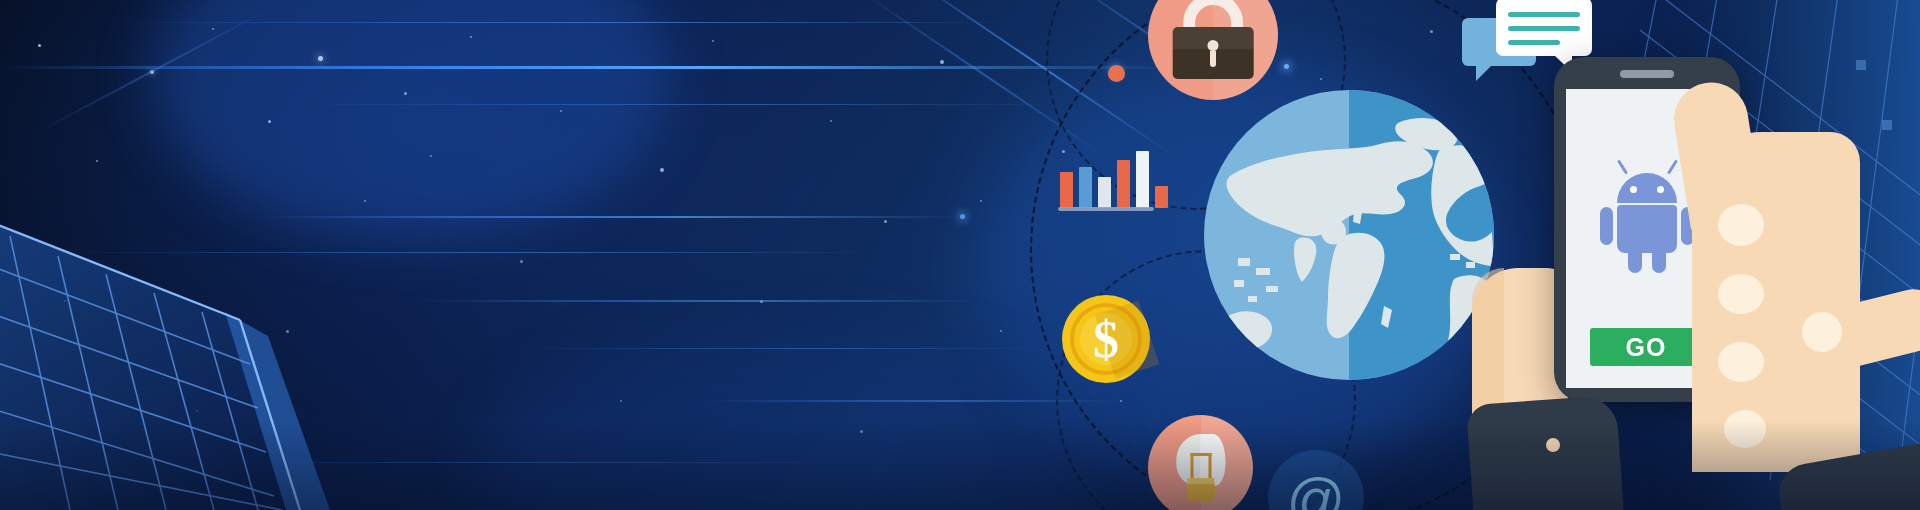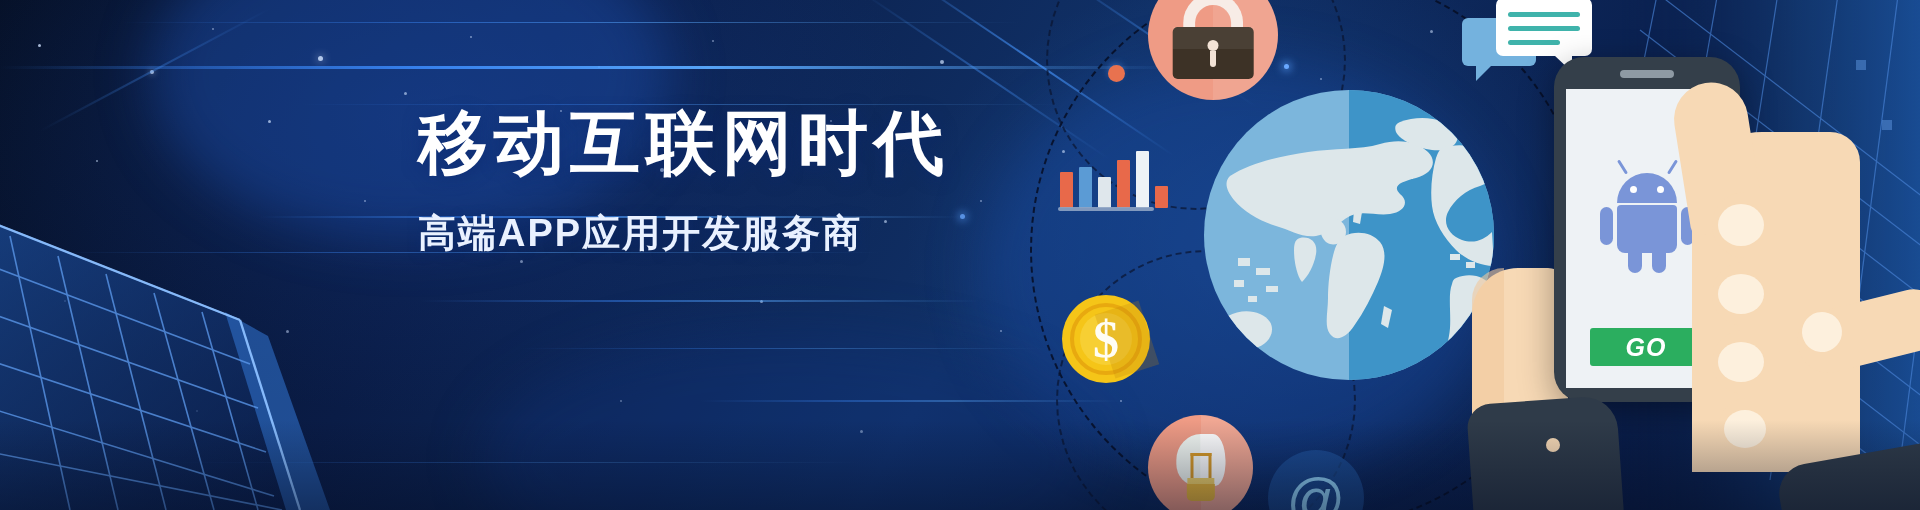--- a/index.html
+++ b/index.html
@@ -134,21 +134,21 @@
   .a-head { position:absolute; left:16px; top:12px; width:60px; height:30px; background:#7a95d8; border-radius:30px 30px 0 0; }
   .a-head .eye { position:absolute; top:13px; width:7px; height:7px; border-radius:50%; background:#ffffff; }
   .a-ant { position:absolute; width:3px; height:16px; background:#7a95d8; border-radius:2px; }
   .a-body { position:absolute; left:16px; top:44px; width:60px; height:48px; background:#7a95d8; border-radius:4px 4px 8px 8px; }
   .a-arm { position:absolute; top:46px; width:13px; height:38px; background:#7a95d8; border-radius:8px; }
   .a-leg { position:absolute; top:88px; width:14px; height:24px; background:#7a95d8; border-radius:0 0 7px 7px; }
   .go-btn {
     position:absolute; left:24px; bottom:22px; width:112px; height:38px;
     background:#2bae5f; border-radius:3px;
     display:flex; align-items:center; justify-content:center;
-    color:#ffffff; font-size:25px; font-weight:bold; letter-spacing:1px;font-style:italic;
+    color:#ffffff; font-size:25px; font-weight:bold; letter-spacing:1px;
   }
   .skin { position:absolute; background:#f7d9b5; }
   .skin-dark { position:absolute; background:#f0c89c; }
   .nail { position:absolute; background:#fdf0dd; border-radius:50%; }
   .sleeve { position:absolute; background:#2f3b49; }
 </style>
 </head>
 <body>
 
 <div class="banner">
@@ -273,24 +273,20 @@
       <g fill="#6ba6f2" opacity=".45">
         <rect x="236" y="60" width="10" height="10"></rect>
         <rect x="262" y="120" width="10" height="10"></rect>
         <rect x="210" y="200" width="10" height="10"></rect>
         <rect x="248" y="300" width="10" height="10"></rect>
         <rect x="186" y="380" width="10" height="10"></rect>
       </g>
     </svg>
   </div>
 
-  <div class="hero">
-    <div class="hero-title">移动互联网时代</div>
-    <div class="hero-sub">高端APP应用开发服务商</div>
-  </div>
 
   <div class="ring" style="left:1030px;top:-30px;width:560px;height:560px;"></div>
   <div class="ring faint" style="left:1046px;top:-90px;width:300px;height:300px;"></div>
   <div class="ring faint" style="left:1056px;top:250px;width:300px;height:300px;"></div>
 
   <div class="globe" style="left:1204px;top:90px;width:290px;height:290px;">
     <div class="ocean-right"></div>
     <svg width="290" height="290" viewBox="0 0 290 290" style="position:absolute;left:0;top:0;">
       <g fill="#dde7ea">
 

